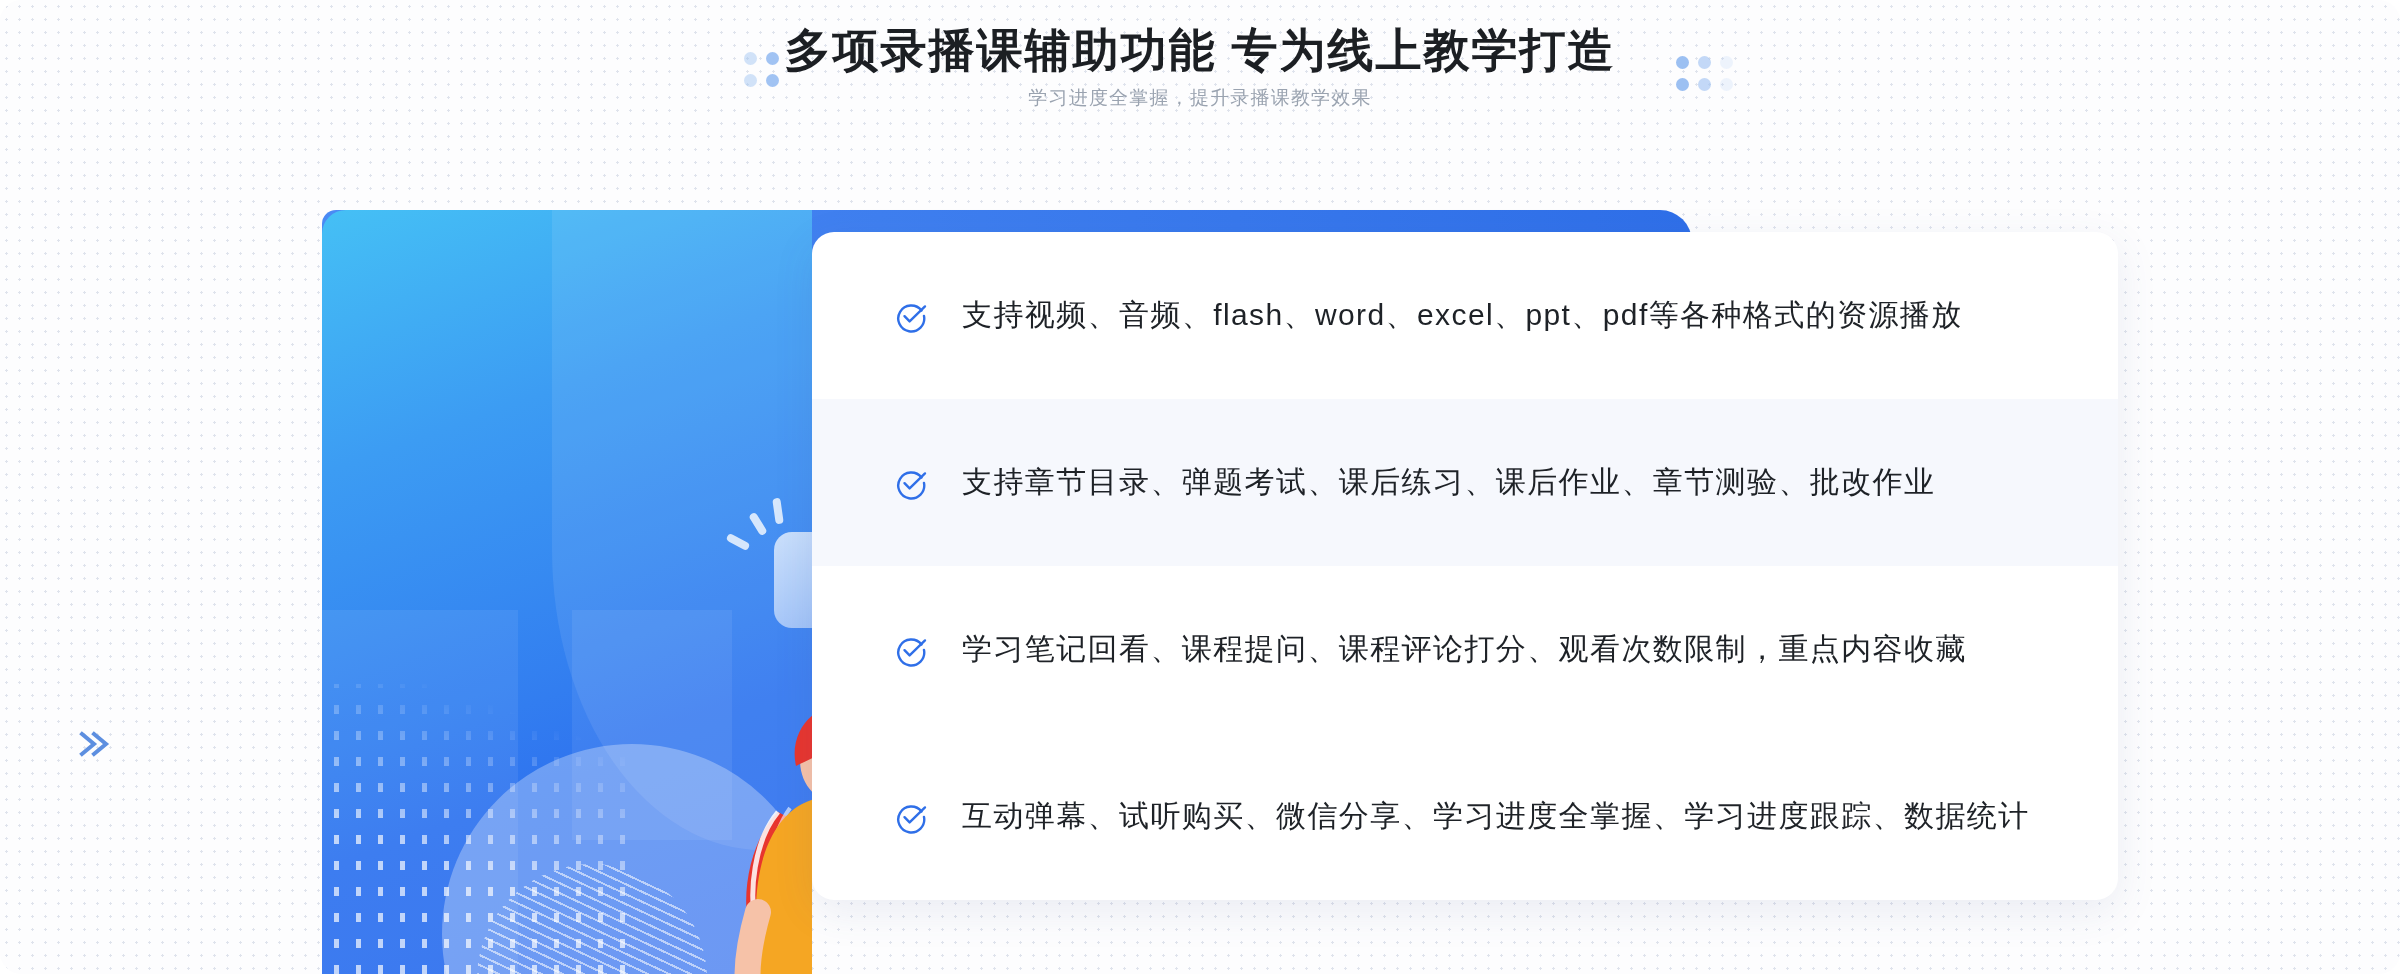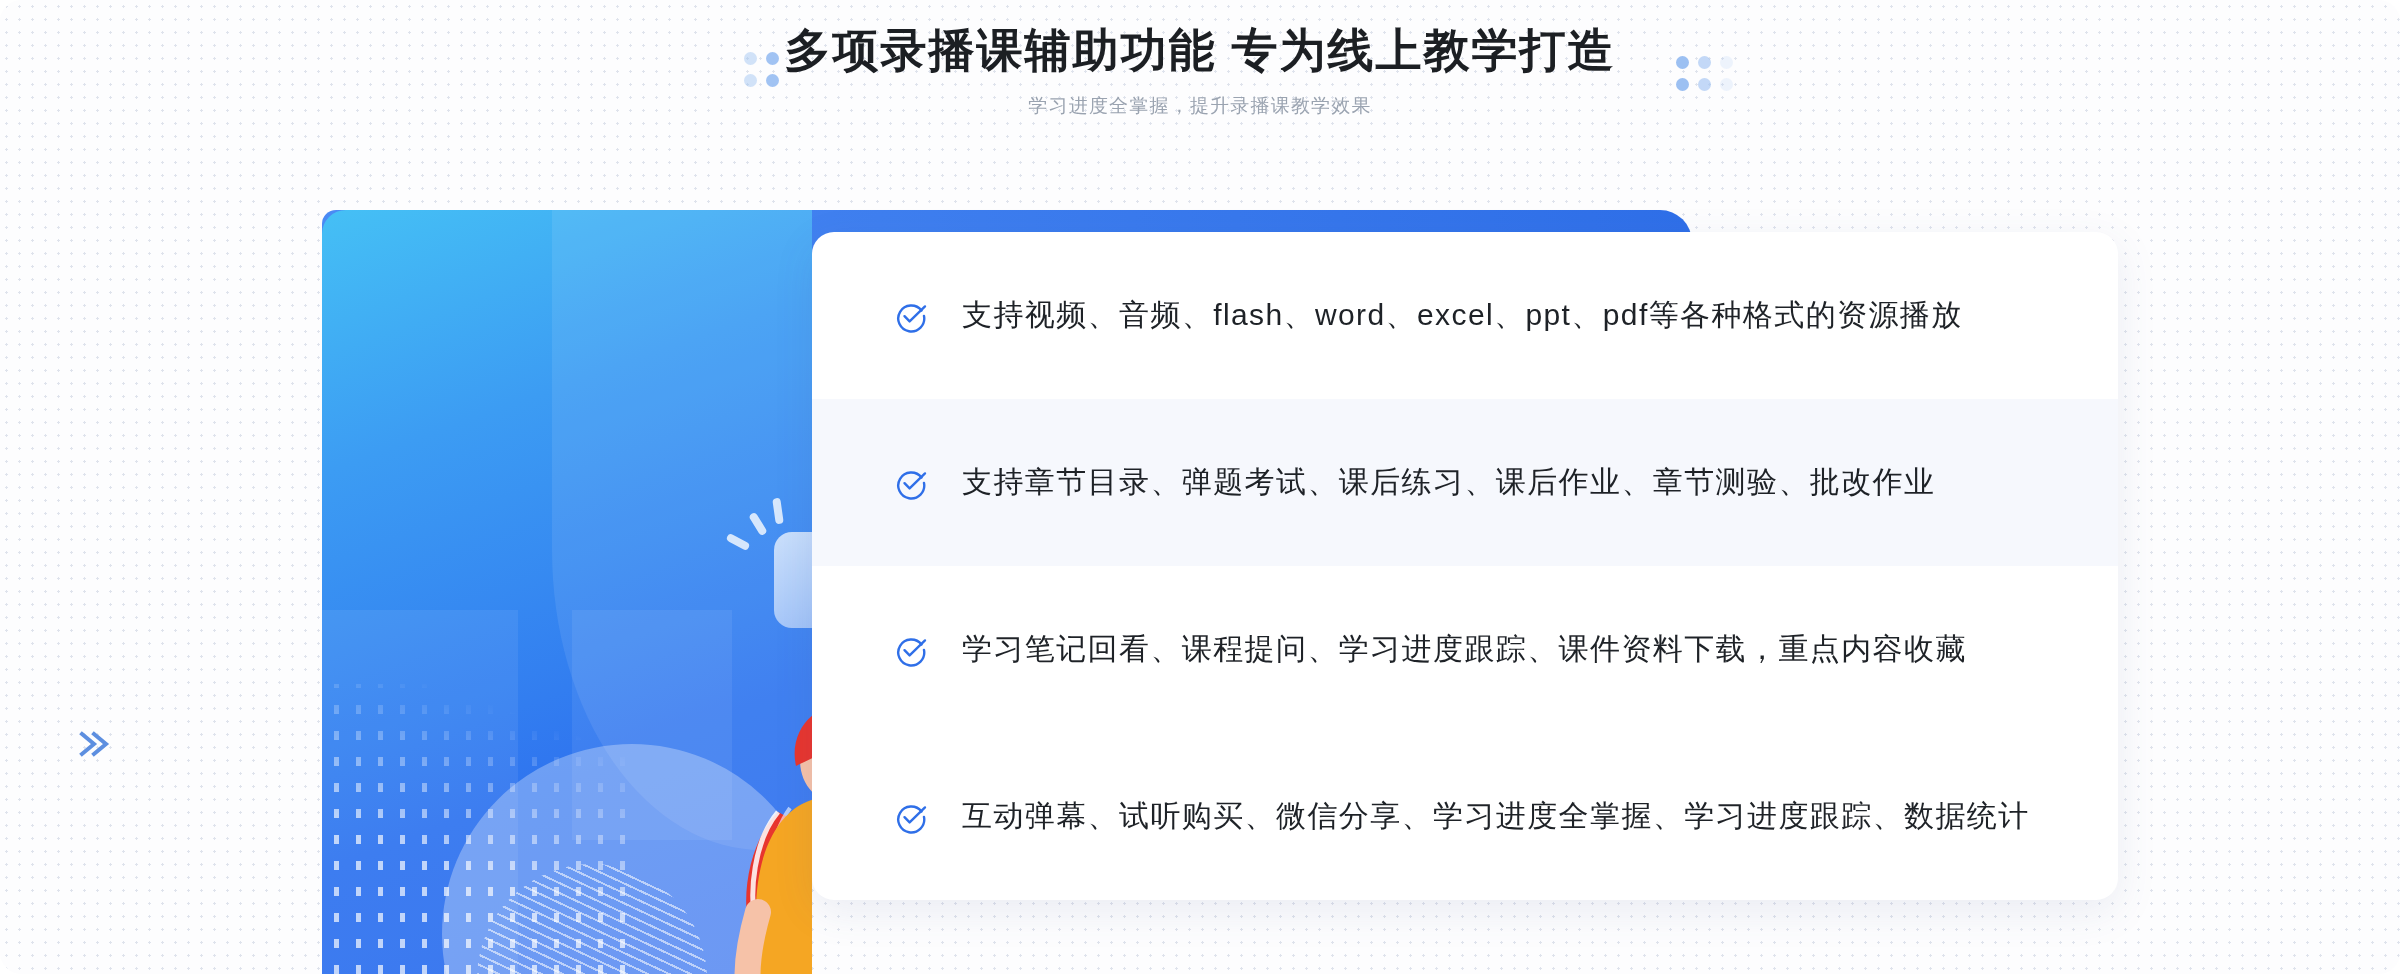--- a/index.html
+++ b/index.html
@@ -36,21 +36,21 @@
   #dots-right span:nth-child(5){ opacity:.6; }
   #dots-right span:nth-child(6){ opacity:.16; }
 
   
   #heading { position:absolute; left:0; right:0; top:22px; text-align:center; }
   #page-title {
     font-size:46px; font-weight:bold; color:#1c1f23;
     letter-spacing:2px; line-height:1.25;
   }
   #page-subtitle {
-    margin-top:13px; font-size:19px; color:#9aa3b0; letter-spacing:1.2px;
+    margin-top:5px; font-size:19px; color:#9aa3b0; letter-spacing:1.2px;
   }
 
   
   #chevron-right-deco { position:absolute; left:72px; top:722px; color:#5d8fe0; }
   #chevron-left-deco  { position:absolute; left:500px; top:622px; color:#b9cef4; }
 
   
   #accent-bar {
     position:absolute; left:322px; top:210px; width:1370px; height:64px;
     background:linear-gradient(90deg,#4a8af4 0%,#2f6fe8 100%);
@@ -265,21 +265,21 @@
         <path d="M10.5 17.2 L15.6 22.4 L31 7.4" fill="none" stroke="#2f6fe8" stroke-width="2.4" stroke-linecap="round" stroke-linejoin="round"></path>
       </svg>
       <div class="feature-text">支持章节目录、弹题考试、课后练习、课后作业、章节测验、批改作业</div>
     </div>
 
     <div class="feature-row">
       <svg class="check-icon" viewBox="0 0 34 34">
         <path d="M27.5 11.5 A 13 13 0 1 0 30 17" fill="none" stroke="#2f6fe8" stroke-width="2.4" stroke-linecap="round"></path>
         <path d="M10.5 17.2 L15.6 22.4 L31 7.4" fill="none" stroke="#2f6fe8" stroke-width="2.4" stroke-linecap="round" stroke-linejoin="round"></path>
       </svg>
-      <div class="feature-text">学习笔记回看、课程提问、学习进度跟踪、课件资料下载，重点内容收藏</div>
+      <div class="feature-text">学习笔记回看、课程提问、课程评论打分、观看次数限制，重点内容收藏</div>
     </div>
 
     <div class="feature-row">
       <svg class="check-icon" viewBox="0 0 34 34">
         <path d="M27.5 11.5 A 13 13 0 1 0 30 17" fill="none" stroke="#2f6fe8" stroke-width="2.4" stroke-linecap="round"></path>
         <path d="M10.5 17.2 L15.6 22.4 L31 7.4" fill="none" stroke="#2f6fe8" stroke-width="2.4" stroke-linecap="round" stroke-linejoin="round"></path>
       </svg>
       <div class="feature-text">互动弹幕、试听购买、微信分享、学习进度全掌握、学习进度跟踪、数据统计</div>
     </div>
 

